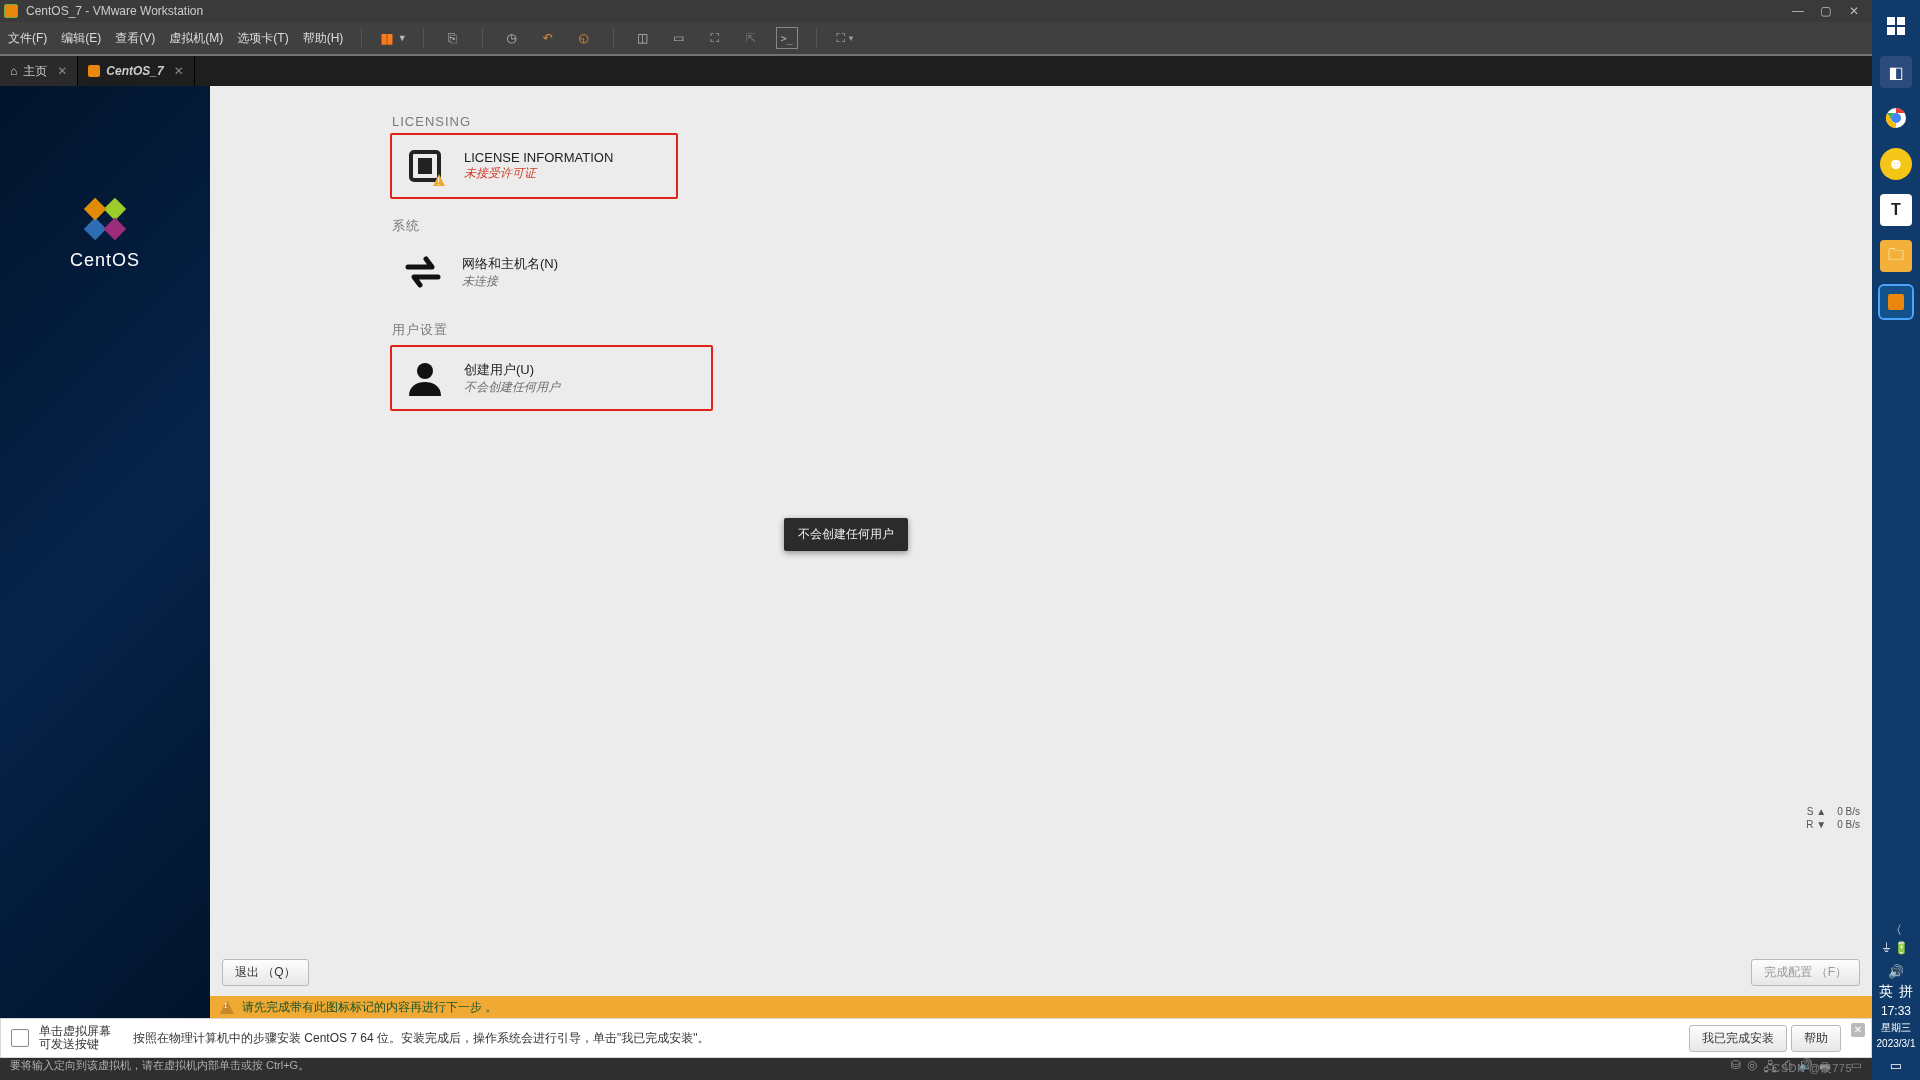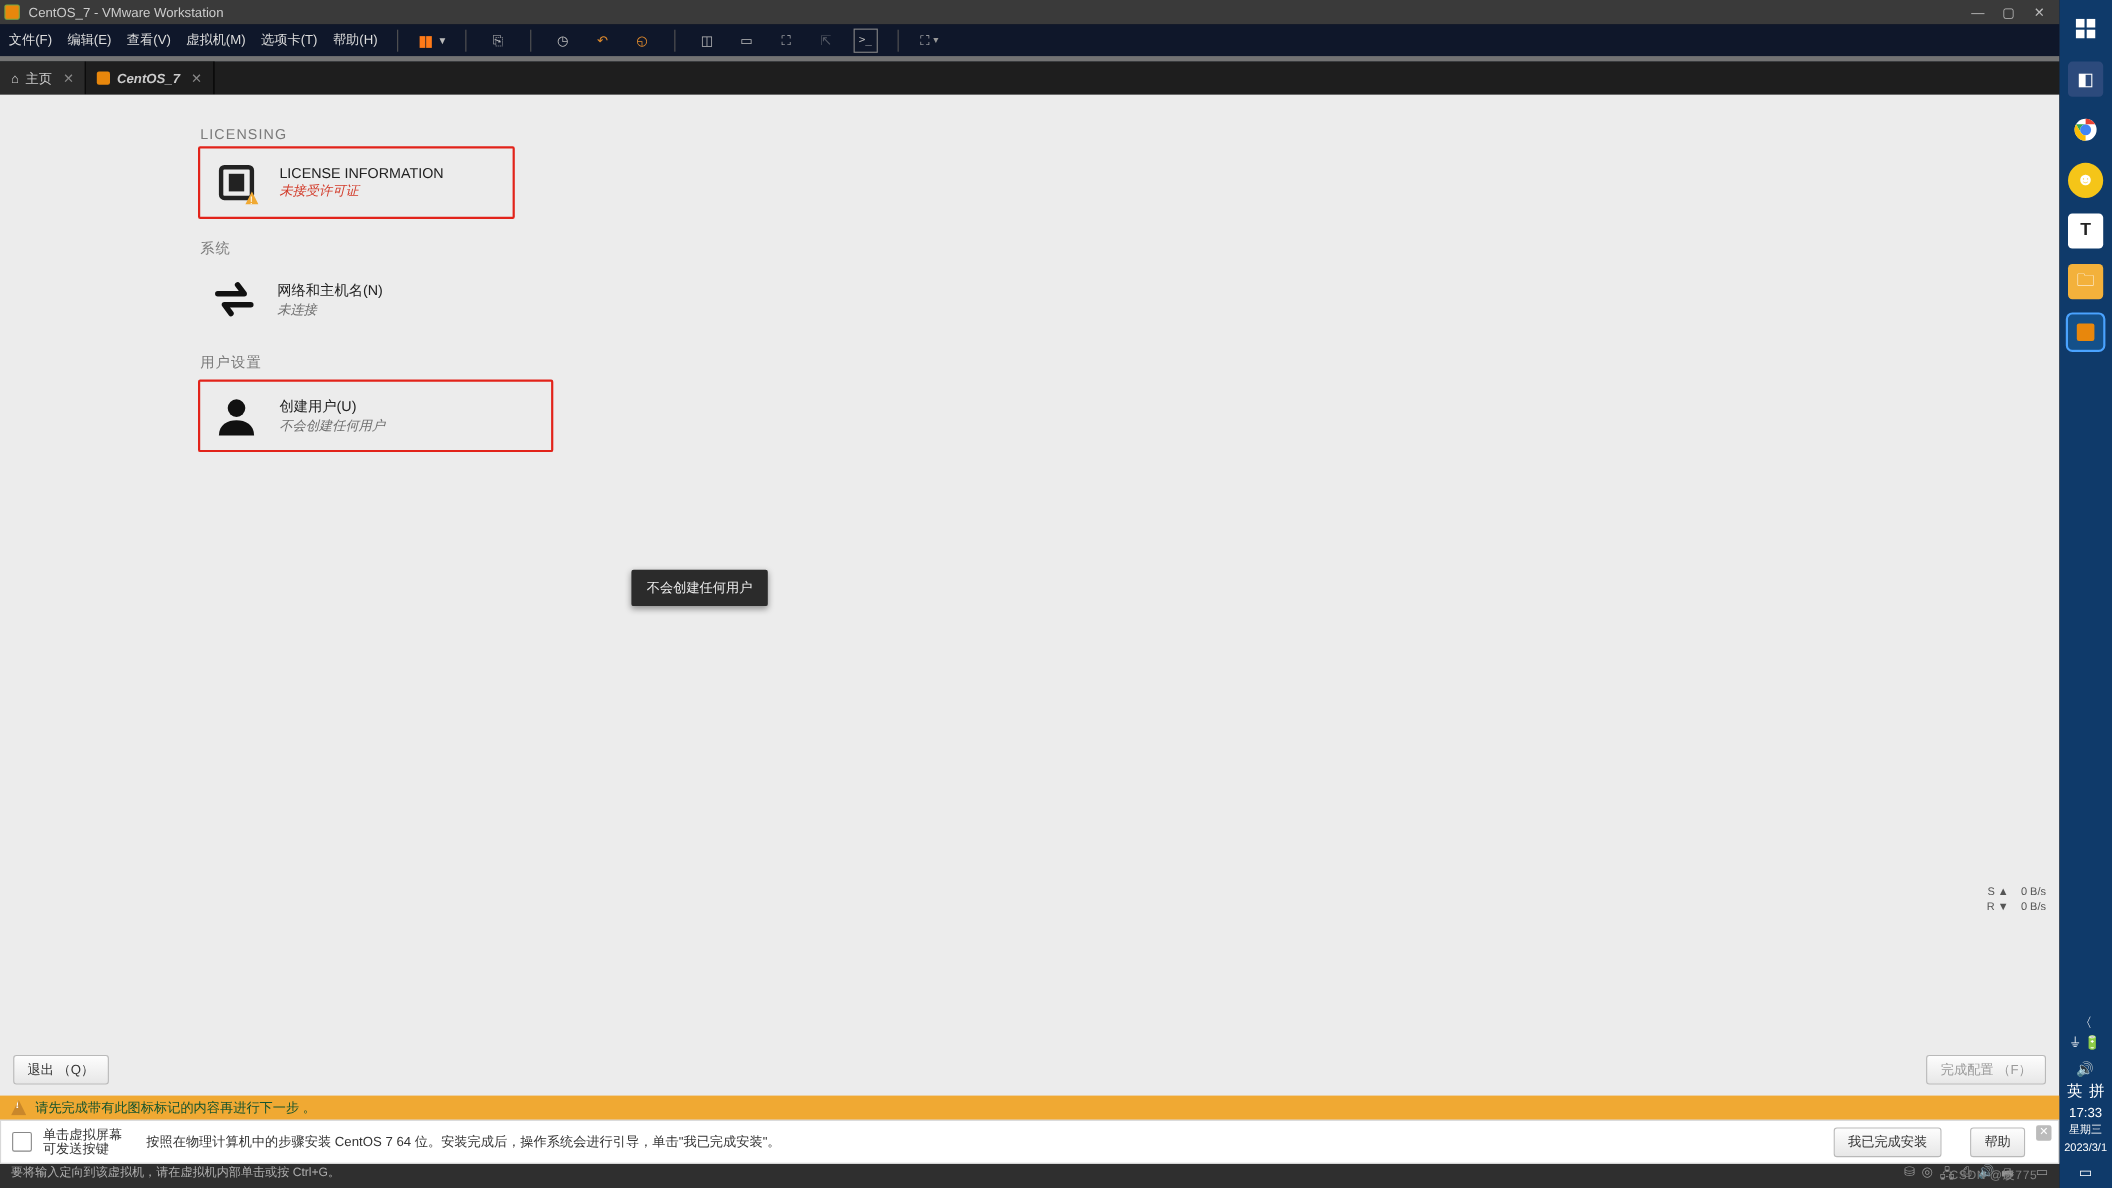--- a/index.html
+++ b/index.html
@@ -17,21 +17,21 @@
 
 .vmware { position: absolute; left: 0; top: 0; right: 48px; bottom: 258px; background: #2a2a2a; display: flex; flex-direction: column; }
 
 
 .titlebar { height: 22px; background: #3a3a3a; display: flex; align-items: center; color: #ccc; font-size: 12px; padding: 0 4px; }
 .titlebar .app-icon { width: 14px; height: 14px; background:#e8870c; border:1px solid #7a4; border-radius:2px; margin-right:8px; }
 .titlebar .spacer { flex: 1; }
 .titlebar .winbtn { width: 28px; text-align: center; font-size: 12px; color: #bbb; }
 
 
-.menubar { height: 34px; background: #0f172a; display: flex; align-items: center; color: #ddd; font-size: 12px; padding: 0 8px; gap: 14px; border-bottom:5px solid #737373;}
+.menubar { height: 34px; background: #404040; display: flex; align-items: center; color: #ddd; font-size: 12px; padding: 0 8px; gap: 14px; border-bottom:2px solid #737373;}
 .menubar .mi { cursor: default; }
 .menubar .sep { width: 1px; height: 20px; background: #555; margin: 0 4px; }
 .menubar .tbtn { width: 22px; height: 22px; display:flex; align-items:center; justify-content:center; color:#bbb; }
 .menubar .pause { color:#ff7a18; font-size:14px; letter-spacing:-2px; display:flex; align-items:center;}
 .menubar .pause .chev{color:#bbb; font-size:9px; margin-left:6px;}
 
 
 .tabstrip { height: 30px; background: #1e1e1e; display: flex; align-items: stretch; color: #ccc; font-size: 12px; }
 .tabstrip .tab { display: flex; align-items: center; gap: 6px; padding: 0 10px; border-right: 1px solid #000; background:#2a2a2a;}
 .tabstrip .tab.active { background: #1e1e1e; }
@@ -78,21 +78,21 @@
 .guest-footer .spacer{flex:1;}
 
 .warnbar { height:22px; background:#f0a933; color:#14532d; font-size:12px; display:flex; align-items:center; padding:0 10px; gap:8px;}
 .warnbar .wi { width:14px;height:14px; background:#c9872b; clip-path: polygon(50% 0,100% 100%,0 100%); position:relative;}
 .warnbar .wi::after{content:"!"; position:absolute; left:4px; top:-1px; color:#fff; font-size:10px; font-weight:bold;}
 
 
 .hint { height:40px; background:#fff; border:1px solid #d8d8d8; margin:0; display:flex; align-items:center; font-size:12px; color:#333; padding:0 10px; gap:10px; position:relative;}
 .hint .hi-icon{ width:18px;height:18px; border:1px solid #888; border-radius:2px;}
 .hint .hi-close{ position:absolute; right:6px; top:4px; width:14px;height:14px; background:#bbb; color:#fff; font-size:10px; text-align:center; line-height:14px; border-radius:2px;}
-.hint .r-btns{ margin-left:auto; display:flex; gap:26px; margin-right:20px;}
+.hint .r-btns{ margin-left:auto; display:flex; gap:4px; margin-right:20px;}
 
 
 .vm-status { height:22px; background:#2f2f2f; color:#aeaeae; font-size:11px; display:flex; align-items:flex-start; padding:0 10px;}
 .vm-status .spacer{flex:1;}
 .vm-status .devs{ display:flex; gap:6px; font-size:12px;}
 .vm-status .devs span{opacity:.8}
 
 
 .watermark{ position:absolute; right:68px; bottom:4px; color:#808080; font-size:11px; letter-spacing:.5px;}
 
@@ -187,20 +187,33 @@
       <span class="x">✕</span>
     </div>
     <div class="tab active">
       <span class="ic-vm"></span>
       <span style="font-weight:bold;font-style:italic;">CentOS_7</span>
       <span class="x">✕</span>
     </div>
   </div>
 
   <div class="vm-content">
+    <div class="vm-side">
+      <div class="logo">
+        <svg width="46" height="46" viewBox="0 0 46 46">
+          <g transform="translate(23 23)">
+            <rect x="-8" y="-22" width="16" height="16" fill="#9ccd2a" transform="rotate(45)"></rect>
+            <rect x="-8" y="6" width="16" height="16" fill="#2e6db4" transform="rotate(45)"></rect>
+            <rect x="-22" y="-8" width="16" height="16" fill="#e28c05" transform="rotate(45)"></rect>
+            <rect x="6" y="-8" width="16" height="16" fill="#9b2c7a" transform="rotate(45)"></rect>
+          </g>
+        </svg>
+        <span>CentOS</span>
+      </div>
+    </div>
 
     <div class="guest">
 
       <div class="guest-body">
         <div class="section-label">LICENSING</div>
         <div class="redbox license-box">
           <div class="spoke warn">
             <div class="ic">
               <svg width="40" height="40" viewBox="0 0 40 40">
                 <rect x="6" y="6" width="28" height="28" rx="3" fill="none" stroke="#222" stroke-width="4"></rect>

